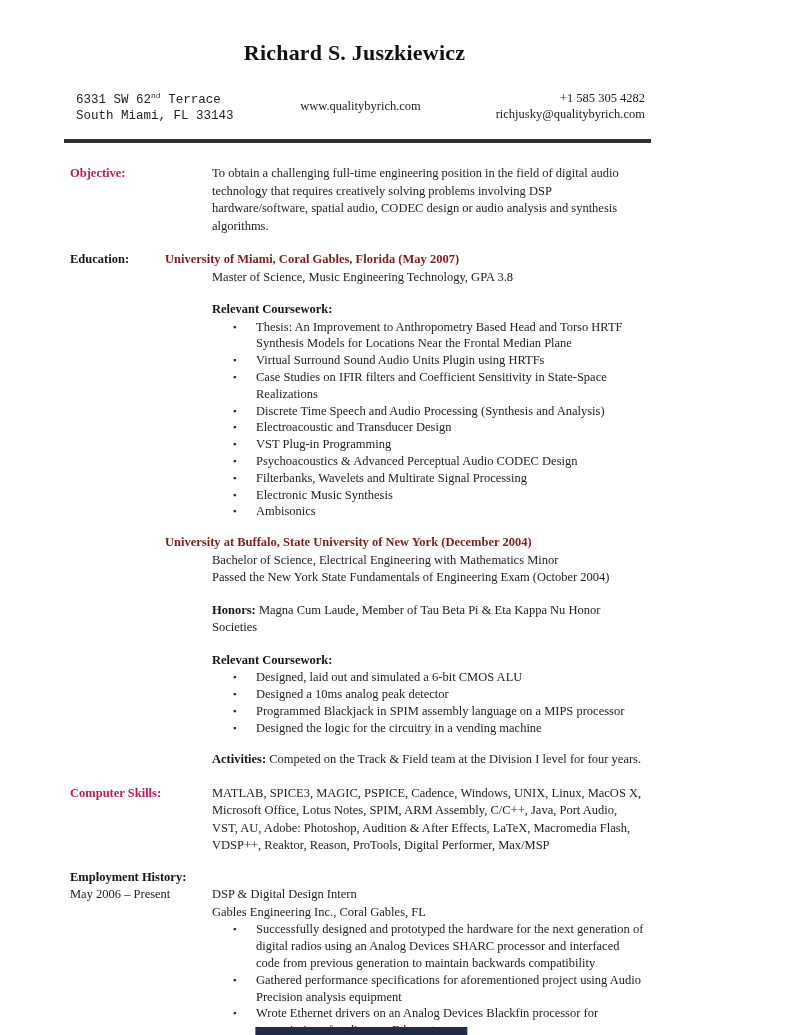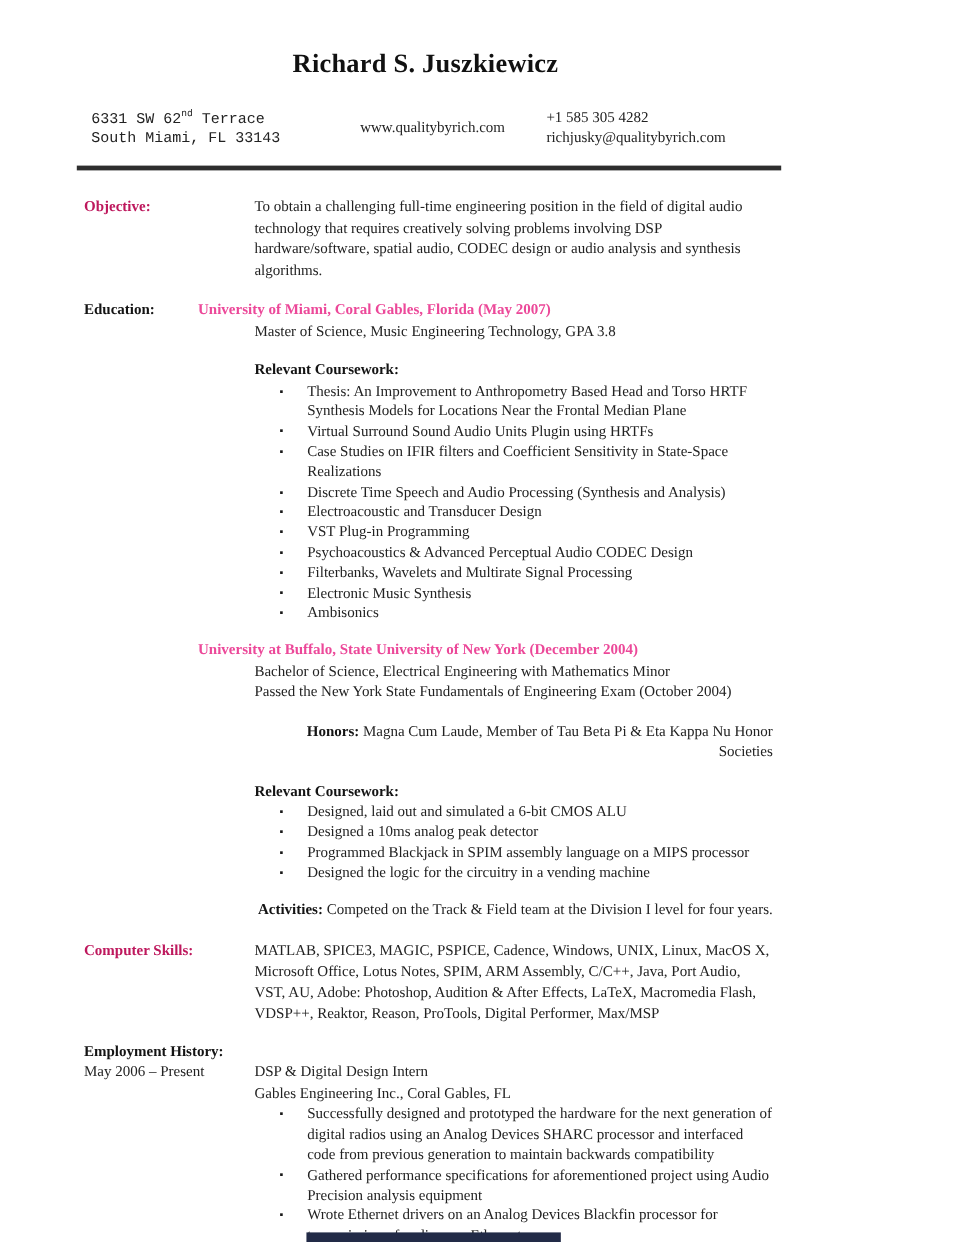--- a/index.html
+++ b/index.html
@@ -5,40 +5,40 @@
   * { margin:0; padding:0; box-sizing:border-box; }
   html,body { background:#ffffff; }
   body { width:800px; height:1035px; font-family:"Liberation Serif","DejaVu Serif",serif; color:#1e1e1e; }
   .page { position:relative; width:709px; height:1035px; overflow:hidden; background:#fff; }
 
   .name { text-align:center; padding-top:40px; font-size:22px; font-weight:bold; letter-spacing:.2px; color:#111; }
 
   .contact { display:flex; justify-content:space-between; align-items:center; margin-top:22px; padding:0 64px 0 76px; font-size:12.5px; line-height:16px; color:#222; }
   .contact .c-left { flex:1; text-align:left;font-family:Liberation Mono, monospace; }
   .contact .c-center { flex:1; text-align:center; }
-  .contact .c-right { flex:1; }
+  .contact .c-right { flex:1; text-align:right; }
   sup { font-size:8px; vertical-align:super; }
 
   .rule { margin:15px 58px 0 64px; height:4px; background:#2e2e2e; }
 
   .content { padding:0 65px 0 70px; font-size:12.5px; line-height:17.5px; color:#222; }
 
   .row { display:flex; }
   .label { width:142px; flex-shrink:0; font-weight:bold; color:#be185d; }
   .label.normal { font-weight:normal; color:#222; }
   .flex-text { flex:1; }
 
   .sec-objective { margin-top:22px; }
   .sec-education { margin-top:16px; position:relative; }
   .edu-label { position:absolute; left:0; top:0; font-weight:bold; color:#141414; }
   .edu-content { margin-left:95px; }
-  .school-h { font-weight:bold; color:#ec4899; }
+  .school-h { font-weight:bold; color:#7f1d1d; }
   .sub-line { margin-left:47px; }
   .cw-h { margin:15px 0 0 47px; font-weight:bold; color:#141414; }
-  .kv { margin:15px 0 0 47px;text-align:right; }
+  .kv { margin:15px 0 0 47px; }
   .kv b { color:#141414; }
   .school + .school { margin-top:14px; }
 
   .bullets { margin-left:68px; }
   .b-row { display:flex; line-height:16.8px; }
   .b-marker { width:23px; flex-shrink:0; font-size:9px; line-height:16.8px; color:#1a1a1a; }
   .b-text { flex:1; }
 
   .sec-skills { margin-top:16px; }
   .sec-employment { margin-top:14px; }

